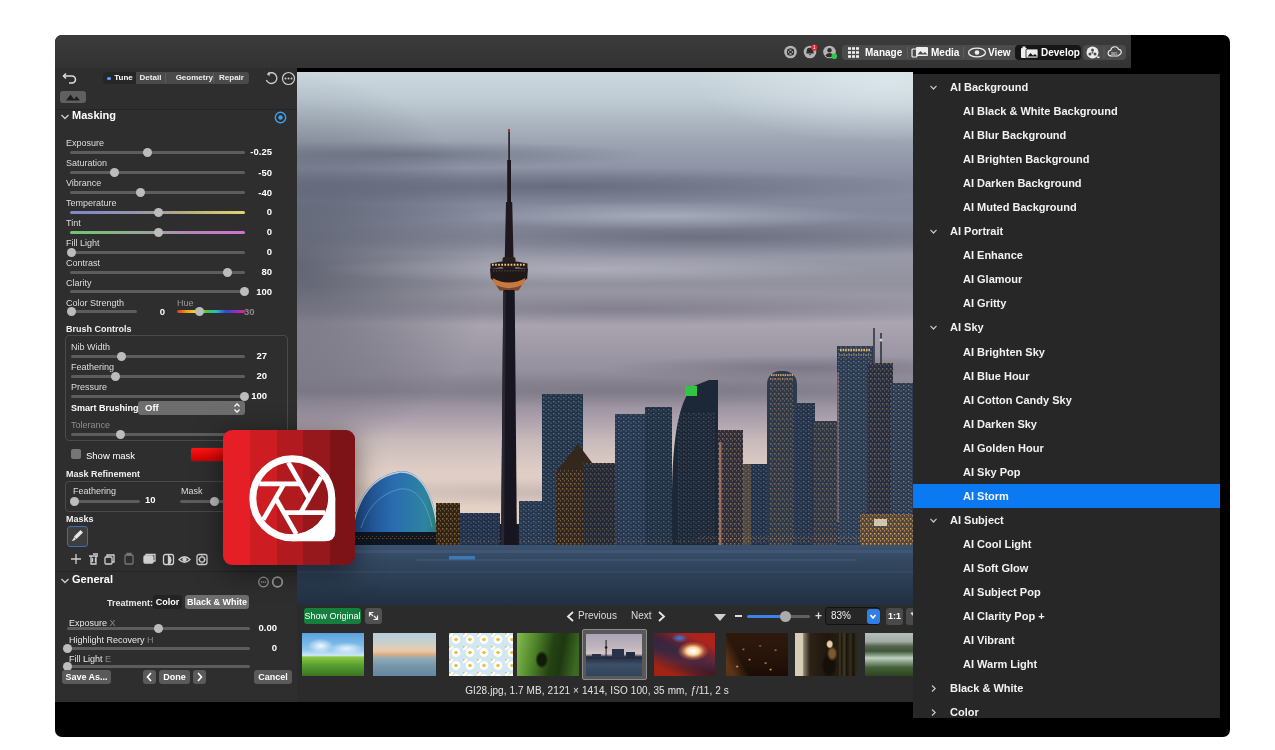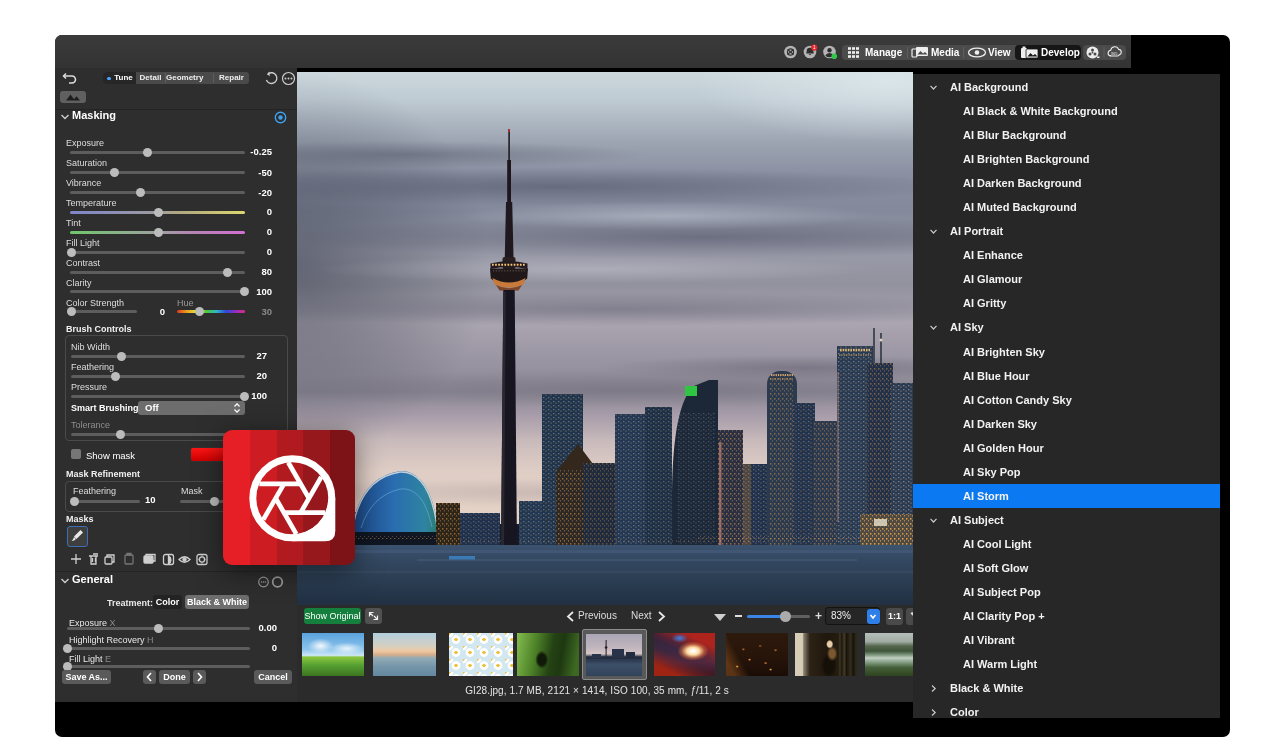--- a/index.html
+++ b/index.html
@@ -99,21 +99,21 @@
         <path d="M5 2.5 L2.5 5 L5 7.5" fill="none" stroke="#ddd" stroke-width="1.5"></path>
         <path d="M2.8 5 h8.2 a3.5 3.5 0 0 1 3.5 3.5 v0 a3.5 3.5 0 0 1 -3.5 3.5 h-3" fill="none" stroke="#ddd" stroke-width="1.5"></path>
       </svg>
 <div class="a" style="left:48px;top:4px;width:146px;height:12px;background:#4a4a4a;border-radius:3px;overflow:hidden">
  <div class="a" style="left:0;top:0;width:33px;height:12px;background:#262626"></div>
  <div class="a" style="left:62px;top:1px;width:1px;height:10px;background:#5c5c5c"></div>
  <div class="a" style="left:110px;top:1px;width:1px;height:10px;background:#5c5c5c"></div>
  <div class="a" style="left:4px;top:4.5px;width:3.5px;height:3.5px;border-radius:50%;background:#4da0ff"></div>
  <div class="a" style="left:8px;top:0;width:25px;text-align:center;font-size:8px;font-weight:bold;color:#fff;line-height:12px">Tune</div>
  <div class="a" style="left:33px;top:0;width:29px;text-align:center;font-size:8px;font-weight:bold;color:#eee;line-height:12px">Detail</div>
- <div class="a" style="left:63px;top:0;width:47px;text-align:left;font-size:8px;font-weight:bold;color:#eee;line-height:12px">Geometry</div>
+ <div class="a" style="left:63px;top:0;width:47px;text-align:right;font-size:8px;font-weight:bold;color:#eee;line-height:12px">Geometry</div>
  <div class="a" style="left:111px;top:0;width:35px;text-align:center;font-size:8px;font-weight:bold;color:#eee;line-height:12px">Repair</div>
 </div>
 <svg class="a" style="left:209px;top:3px" width="15" height="15" viewBox="0 0 15 15">
         <path d="M4.2 2.8 A5.4 5.4 0 1 1 2.4 9" fill="none" stroke="#ccc" stroke-width="1.4"></path>
         <path d="M5.5 0.5 L2.8 3.2 L5.8 5.2" fill="#ccc"></path>
       </svg>
 <svg class="a" style="left:226px;top:3px" width="15" height="15" viewBox="0 0 15 15">
         <circle cx="7.5" cy="7.5" r="6" fill="none" stroke="#ccc" stroke-width="1.2"></circle>
         <circle cx="4.5" cy="7.5" r="1" fill="#ccc"></circle>
         <circle cx="7.5" cy="7.5" r="1" fill="#ccc"></circle>
@@ -136,21 +136,21 @@
       <div class="tr" style="left:15px;top:82.5px;width:175px;background:#5d5d5d"></div>
       <div class="kn" style="left:87.5px;top:79.5px"></div>
       <div class="vl" style="left:183px;top:78px;color:#fff">-0.25</div>
 <div class="lb" style="left:11px;top:90px;color:#dedede">Saturation</div>
       <div class="tr" style="left:15px;top:103.0px;width:175px;background:#5d5d5d"></div>
       <div class="kn" style="left:54.5px;top:100.0px"></div>
       <div class="vl" style="left:183px;top:98.5px;color:#fff">-50</div>
 <div class="lb" style="left:11px;top:110px;color:#dedede">Vibrance</div>
       <div class="tr" style="left:15px;top:123.0px;width:175px;background:#5d5d5d"></div>
       <div class="kn" style="left:80.5px;top:120.0px"></div>
-      <div class="vl" style="left:183px;top:118.5px;color:#fff">-20</div>
+      <div class="vl" style="left:183px;top:118.5px;color:#fff">-40</div>
 <div class="lb" style="left:11px;top:130px;color:#dedede">Temperature</div>
       <div class="tr" style="left:15px;top:142.5px;width:175px;background:linear-gradient(90deg,#7f85c9,#9b98a5 45%,#b3ab7e 65%,#ddd76f)"></div>
       <div class="kn" style="left:98.5px;top:139.5px"></div>
       <div class="vl" style="left:183px;top:138px;color:#fff">0</div>
 <div class="lb" style="left:11px;top:150px;color:#dedede">Tint</div>
       <div class="tr" style="left:15px;top:162.5px;width:175px;background:linear-gradient(90deg,#6fc76c,#9aa59a 45%,#b585b5 70%,#d36fd3)"></div>
       <div class="kn" style="left:98.5px;top:159.5px"></div>
       <div class="vl" style="left:183px;top:158px;color:#fff">0</div>
 <div class="lb" style="left:11px;top:170px;color:#dedede">Fill Light</div>
       <div class="tr" style="left:15px;top:182.5px;width:175px;background:#5d5d5d"></div>
@@ -164,21 +164,21 @@
       <div class="tr" style="left:15px;top:222.0px;width:175px;background:#5d5d5d"></div>
       <div class="kn" style="left:184.5px;top:219.0px"></div>
       <div class="vl" style="left:183px;top:217.5px;color:#fff">100</div>
 <div class="lb" style="left:11px;top:230px">Color Strength</div>
 <div class="tr" style="left:15px;top:242px;width:67px"></div>
 <div class="kn" style="left:12px;top:239px"></div>
 <div class="a" style="left:94px;top:237.5px;width:16px;text-align:right;font-size:9.5px;font-weight:bold;color:#fff">0</div>
 <div class="lb" style="left:122px;top:230px;color:#989898">Hue</div>
 <div class="tr" style="left:122px;top:242px;width:68px;background:linear-gradient(90deg,#e23420,#e89e1e 14%,#e8e02c 28%,#46c83e 44%,#2eb8c8 58%,#2f48d8 72%,#8c2cc8 85%,#e02c80)"></div>
 <div class="kn" style="left:140px;top:239px"></div>
-<div class="a" style="left:189px;top:237.5px;width:28px;text-align:right;font-size:9.5px;font-weight:bold;color:#8b8b8b">30</div>
+<div class="a" style="left:189px;top:237.5px;width:28px;font-size:9.5px;font-weight:bold;color:#8b8b8b">30</div>
 <div class="lb" style="left:11px;top:256px;color:#f0f0f0;font-weight:bold">Brush Controls</div>
 <div class="a" style="left:10px;top:267px;width:223px;height:106px;border:1px solid #4a4a4a;border-radius:4px"></div>
 <div class="lb" style="left:16px;top:274px">Nib Width</div>
 <div class="tr" style="left:16px;top:286.5px;width:174px"></div>
 <div class="kn" style="left:61.5px;top:283.5px"></div>
 <div class="vl" style="left:178px;top:282px">27</div>
 <div class="lb" style="left:16px;top:294px">Feathering</div>
 <div class="tr" style="left:16px;top:306.5px;width:174px"></div>
 <div class="kn" style="left:55.5px;top:303.5px"></div>
 <div class="vl" style="left:178px;top:302px">20</div>

